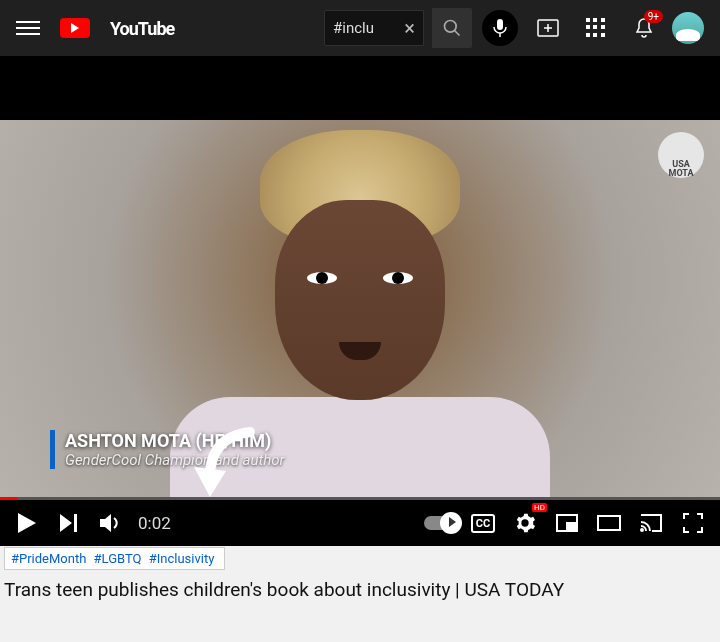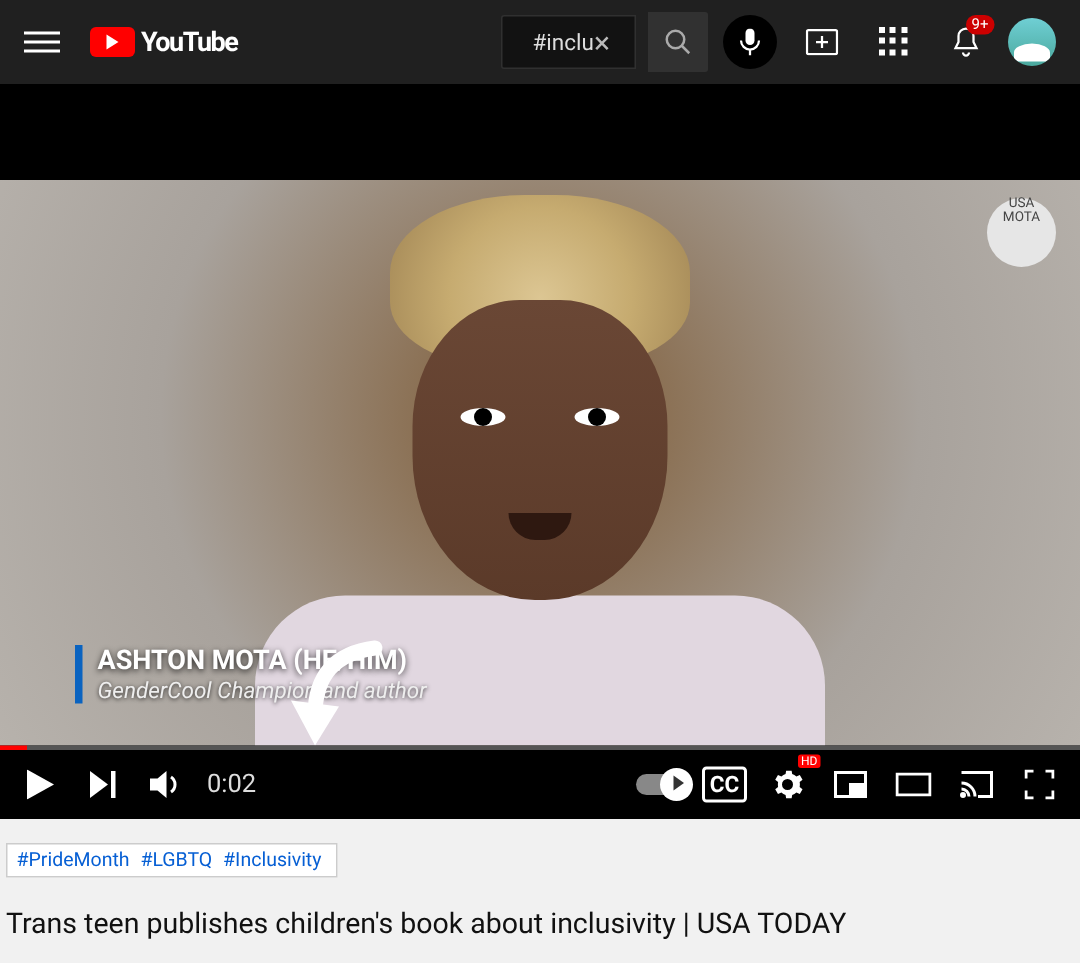--- a/index.html
+++ b/index.html
@@ -18,35 +18,35 @@
       padding: 0 16px;
       gap: 8px;
     }
     .hamburger {
       width: 24px; height: 24px;
       display: flex; flex-direction: column;
       justify-content: space-around;
       padding: 3px 0; cursor: pointer;
     }
     .hamburger span { height: 2px; background: #fff; width: 100%; }
-    .yt-logo { display: flex; align-items: center; margin-left: 12px; gap: 2px; }
+    .yt-logo { display: flex; align-items: center; margin-left: 12px; gap: 18px; }
     .yt-playbox {
       width: 30px; height: 20px; background: #f00; border-radius: 4px;
       display: flex; align-items: center; justify-content: center;
     }
     .yt-playbox::after {
       content: ''; border-left: 8px solid #fff;
       border-top: 5px solid transparent; border-bottom: 5px solid transparent;
     }
     .yt-word { color: #fff; font-weight: bold; font-size: 18px; letter-spacing: -1px; margin-left: 2px; }
     .spacer { flex: 1; }
     .searchbox {
       background: #121212; border: 1px solid #303030;
-      height: 36px; width: 90px; display: flex; align-items: center;
-      padding: 0 20px; color: #ddd; font-size: 15px;
+      height: 36px; width: 100px; display: flex; align-items: center;
+      padding: 0 8px; color: #ddd; font-size: 15px;
       border-radius: 2px 0 0 2px;
     }
     .searchbox .x { margin-left: auto; font-size: 20px; color: #bbb; cursor: pointer; }
     .searchbtn {
       width: 48px; height: 36px; background: #313131;
       display: flex; align-items: center; justify-content: center;
       border-radius: 0 2px 2px 0;
     }
     .iconbtn {
       width: 40px; height: 40px; color: #fff;
@@ -125,23 +125,23 @@
       color: #fff; font-weight: bold; font-size: 18px;
       text-shadow: 0 1px 4px rgba(0,0,0,.8);
     }
     .chy-sub {
       color: #eee; font-style: italic; font-size: 15px;
       text-shadow: 0 1px 3px rgba(0,0,0,.8);
     }
     .usa-badge {
       position: absolute; top: 12px; right: 16px;
       width: 46px; height: 46px; border-radius: 50%; background: #e6e6e6;
-      display: flex; align-items: center; justify-content: flex-start;
+      display: flex; align-items: center; justify-content: flex-end;
       flex-direction: column; color: #444; font-size: 9px;
-      font-weight: normal; line-height: 1;
+      font-weight: bold; line-height: 1;
     }
     .arrow-annot {
       position: absolute; left: 180px; bottom: -10px; color: #fff; z-index: 5;
     }
     .progress {
       height: 3px; background: #555; position: relative;
     }
     .progress .played {
       position: absolute; left: 0; top: 0; height: 100%;
       width: 2.5%; background: #f00;
@@ -164,39 +164,39 @@
       content:''; position:absolute; right:-4px; top:-4px;
       width:22px; height:22px; background:#fff; border-radius:50%;
       display:flex; align-items:center; justify-content:center;
     }
     .toggle-tri {
       position:absolute; right:2px; top:1px; z-index:2;
       border-left: 7px solid #333; border-top: 5px solid transparent;
       border-bottom: 5px solid transparent;
     }
     .cc {
-      border:2px solid #fff; border-radius:3px; font-size:15px;
+      border:2px solid #fff; border-radius:3px; font-size:11px;
       font-weight:bold; padding:1px 3px;
     }
     .gear-wrap { position: relative; }
     .hd {
       position:absolute; top:-3px; right:-5px; background:#f00;
       font-size:8px; padding: 0 2px; border-radius:2px; font-weight:normal;
     }
     .below {
-      background: #f1f1f1; padding: 16px 4px 20px 4px;
+      background: #f1f1f1; padding: 1px 4px 20px 4px;
       height: 96px;
     }
     .hashtags {
       background: #fff; display: inline-block; border: 1px solid #ccc;
       padding: 3px 6px; font-size: 13px;
     }
     .hashtags a { color: #065fd4; text-decoration: none; margin-right: 4px; cursor: pointer; }
     .title {
-      font-size: 19px; color: #111; margin-top: 19px;
+      font-size: 19px; color: #111; margin-top: 8px;
     }
   </style>
 </head>
 <body>
 
 <div class="topbar">
   <div class="hamburger">
     <span></span>
       <span></span>
       <span></span>

